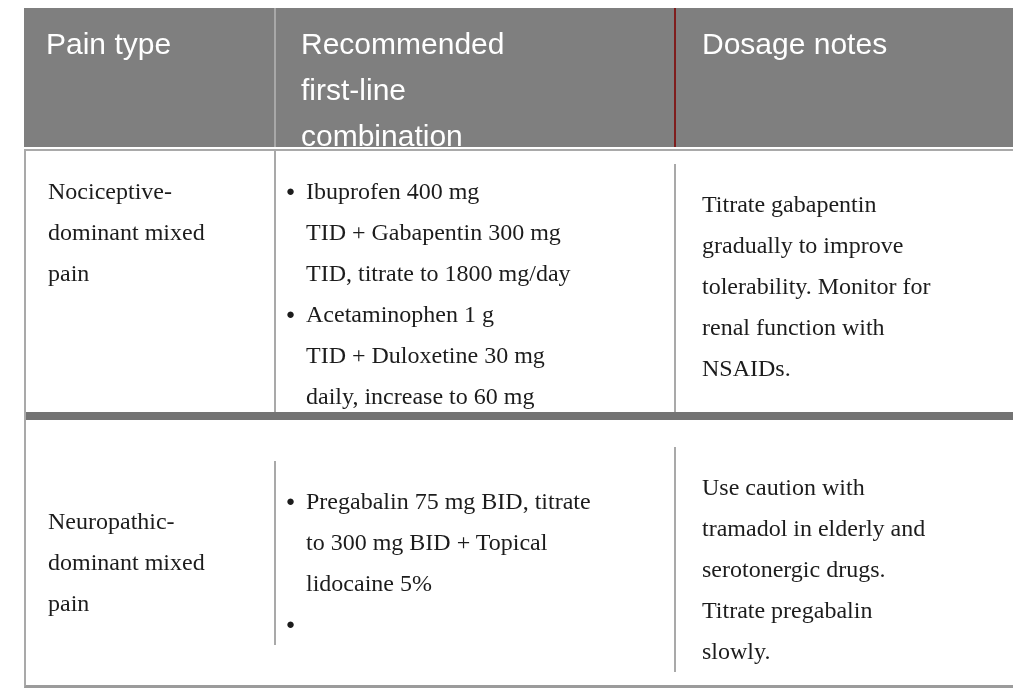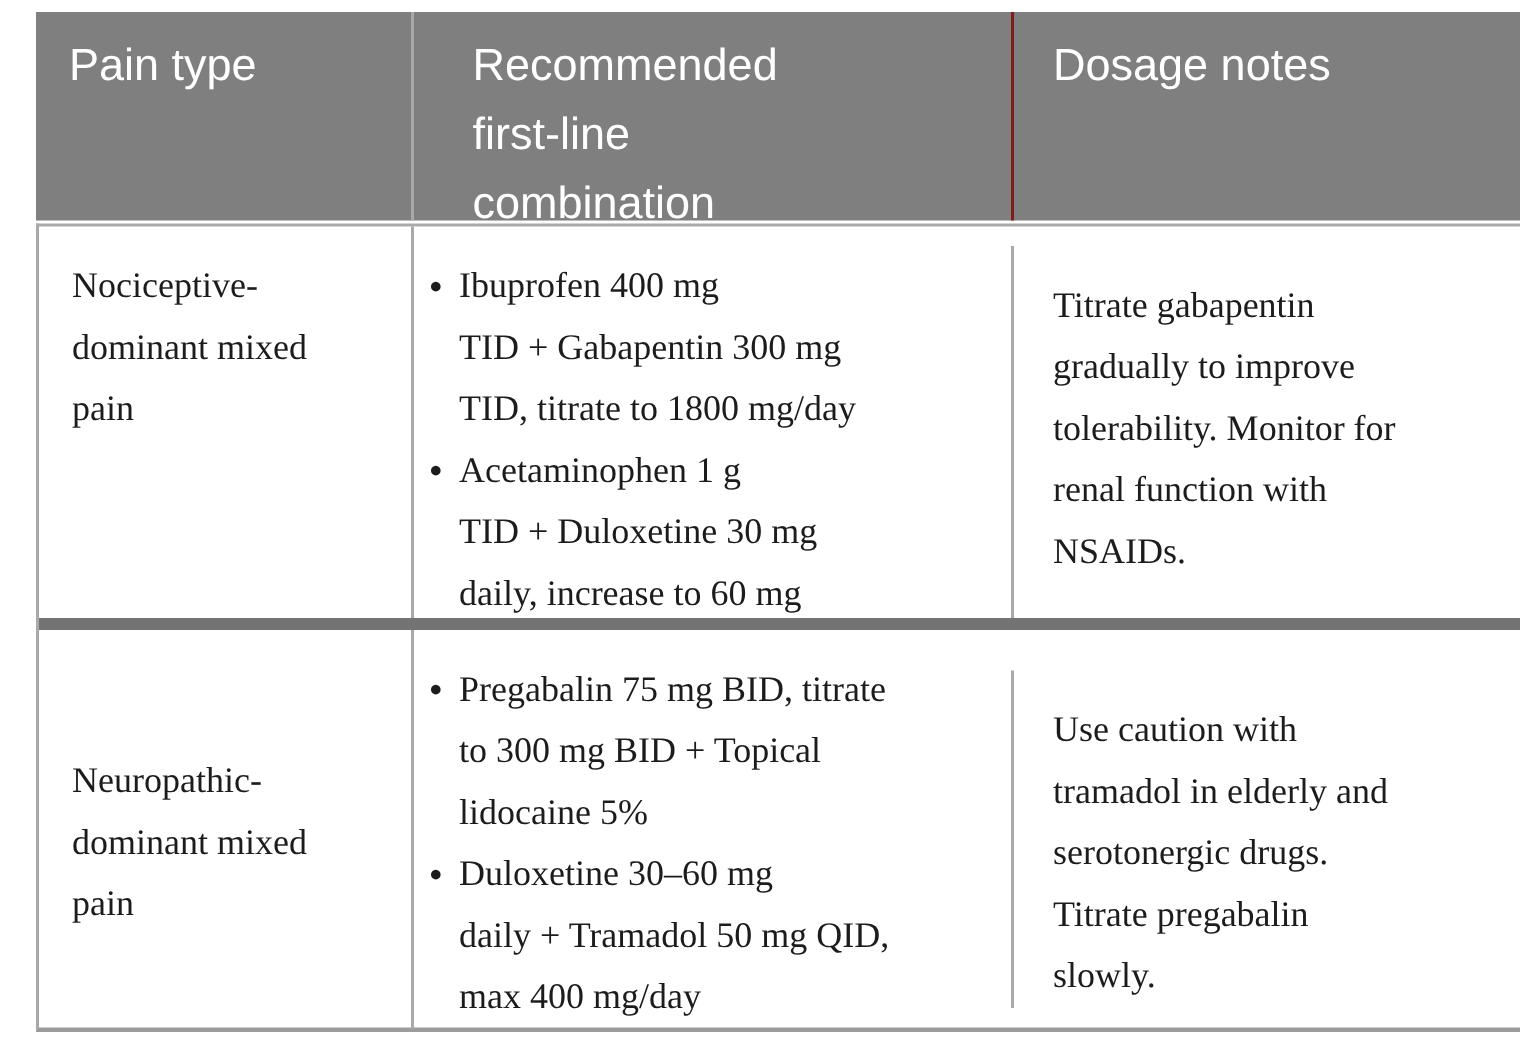--- a/index.html
+++ b/index.html
@@ -24,21 +24,21 @@
     color: #ffffff;
     font-family: "Liberation Sans", sans-serif;
     font-size: 30px;
     font-weight: 400;
     line-height: 46px;
     padding: 13px 10px 0 22px;
     white-space: pre-line;
     overflow: hidden;
   }
   .th.c1 { width: 250px; }
-  .th.c2 { width: 400px; border-left: 2px solid #a8a8a8; padding-left: 39px; }
+  .th.c2 { width: 400px; border-left: 2px solid #a8a8a8; padding-left: 25px; }
   .th.c3 { width: 347px; border-left: 2px solid #7f1d1d; padding-left: 26px; }
   
   .tbody {
     margin-top: 2px;
     border: 2px solid #a9a9a9;
     border-bottom-width: 3px;
     border-bottom-color: #9b9b9b;
     width: 997px;
   }
   .tr { display: flex; }
@@ -116,23 +116,20 @@
       <div class="td c2">
         <ul class="combo-list">
           <li>
             <span class="bullet">●</span>
             <span class="item-text">Pregabalin 75 mg BID, titrate
 to 300 mg BID + Topical
 lidocaine 5%</span>
           </li>
           <li>
             <span class="bullet">●</span>
-            <span class="item-text">Duloxetine 30–60 mg
-daily + Tramadol 50 mg QID,
-max 400 mg/day</span>
           </li>
         </ul>
       </div>
       <div class="td c3 multiline">Use caution with
 tramadol in elderly and
 serotonergic drugs.
 Titrate pregabalin
 slowly.</div>
     </div>
 

